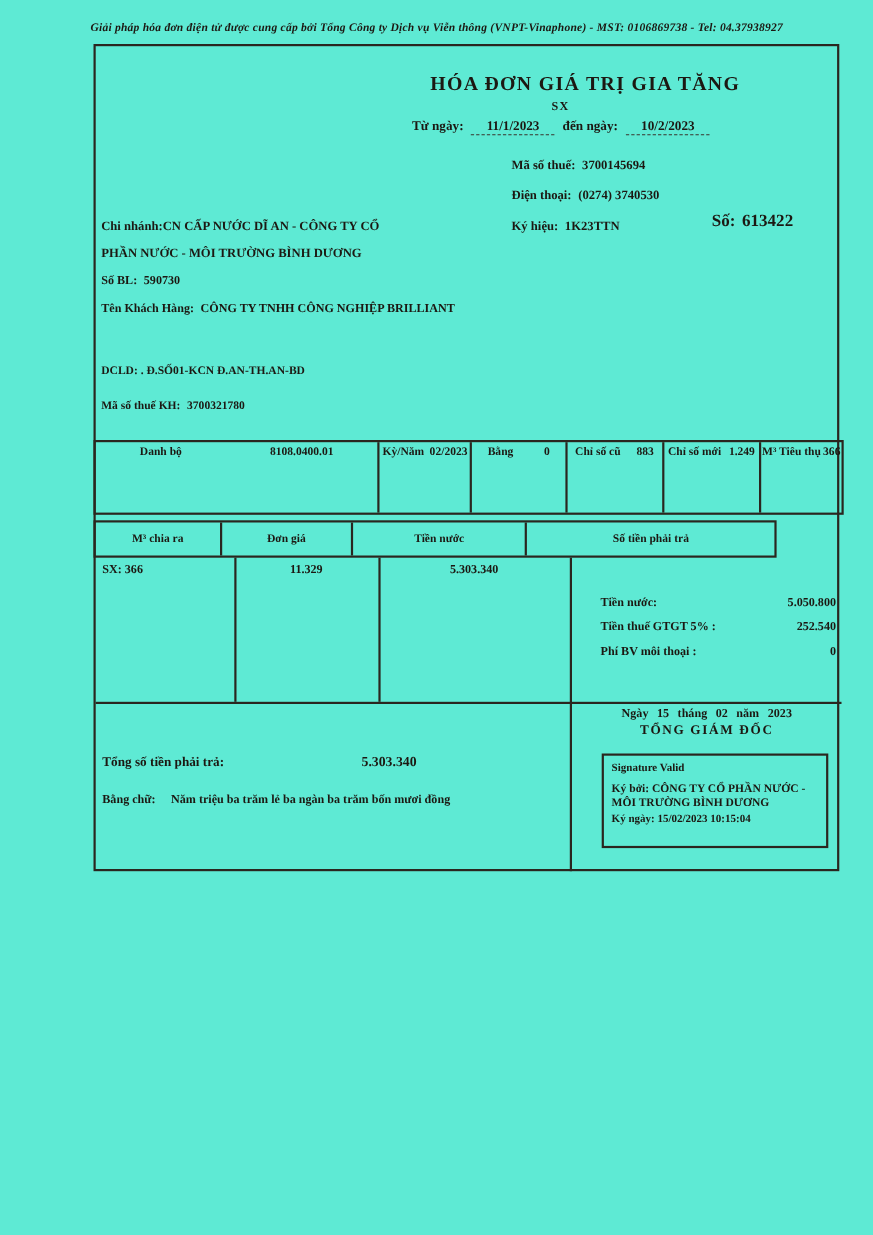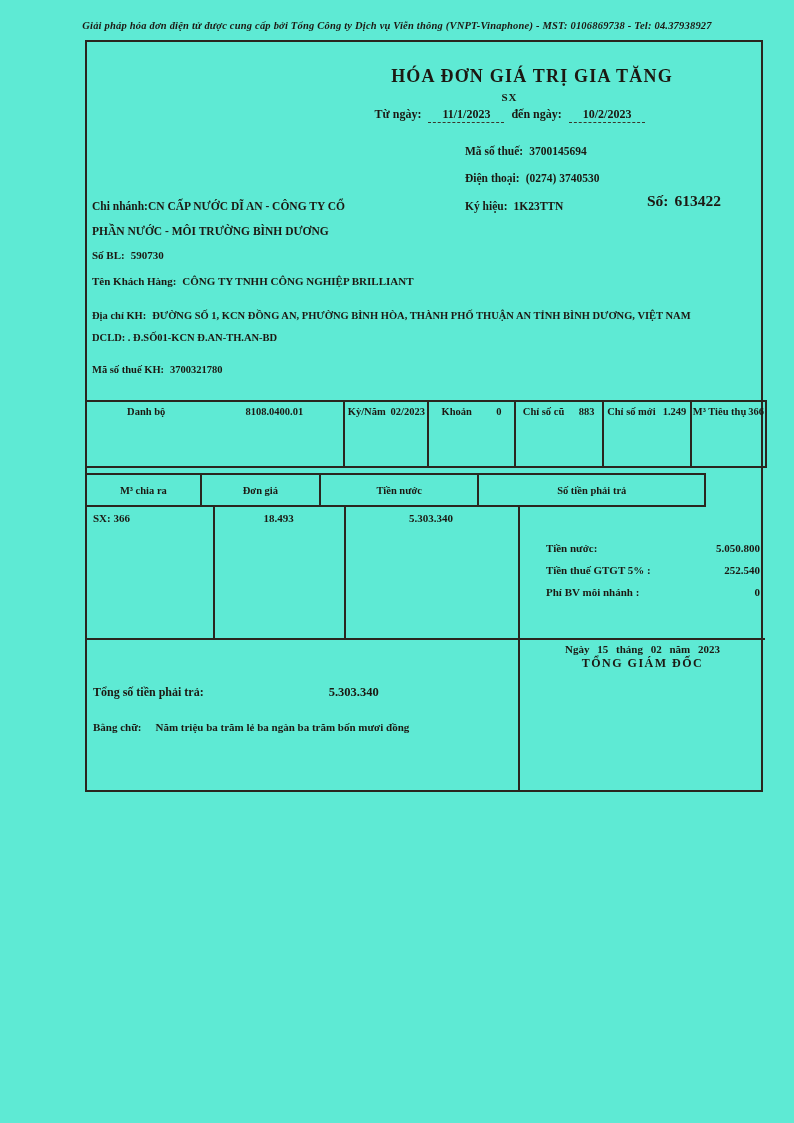--- a/index.html
+++ b/index.html
@@ -127,39 +127,36 @@
       <span>Chi nhánh:</span><span>CN CẤP NƯỚC DĨ AN - CÔNG TY CỔ</span>
     </div>
     <div class="abs branch-2">PHẦN NƯỚC - MÔI TRƯỜNG BÌNH DƯƠNG</div>
     <div class="abs so-bl">
       <span class="lbl">Số BL:</span><span>590730</span>
     </div>
 
     <div class="abs cust-name">
       <span class="lbl">Tên Khách Hàng:</span><span>CÔNG TY TNHH CÔNG NGHIỆP BRILLIANT</span>
     </div>
-    <div class="abs cust-addr">
-      <span class="lbl">Địa chỉ KH:</span><span>ĐƯỜNG SỐ 1, KCN ĐỒNG AN, PHƯỜNG BÌNH HÒA, THÀNH PHỐ THUẬN AN TỈNH BÌNH DƯƠNG, VIỆT NAM</span>
-    </div>
     <div class="abs cust-dcld">DCLD: . Đ.SỐ01-KCN Đ.AN-TH.AN-BD</div>
     <div class="abs cust-mst">
       <span class="lbl">Mã số thuế KH:</span><span>3700321780</span>
     </div>
 
     <div class="abs meter-table">
       <div class="meter-cell mc0">
         <div>Danh bộ</div>
         <div>8108.0400.01</div>
       </div>
       <div class="meter-cell mc1">
         <div>Kỳ/Năm</div>
         <div>02/2023</div>
       </div>
       <div class="meter-cell mc2">
-        <div>Khoản</div>
+        <div>Bằng</div>
         <div>0</div>
       </div>
       <div class="meter-cell mc3">
         <div>Chỉ số cũ</div>
         <div>883</div>
       </div>
       <div class="meter-cell mc4">
         <div>Chỉ số mới</div>
         <div>1.249</div>
       </div>
@@ -175,38 +172,43 @@
       <div class="usage-cell uc2">Tiền nước</div>
       <div class="usage-cell uc3">Số tiền phải trả</div>
     </div>
 
     <div class="abs vline v1"></div>
     <div class="abs vline v2"></div>
     <div class="abs vline v3"></div>
     <div class="abs hline"></div>
 
     <div class="abs usage-sx">SX: 366</div>
-    <div class="abs usage-price">18.493</div>
+    <div class="abs usage-price">11.329</div>
     <div class="abs usage-water">5.303.340</div>
 
     <div class="abs tot-row t1">
       <span>Tiền nước:</span>
       <span>5.050.800</span>
     </div>
     <div class="abs tot-row t2">
       <span>Tiền thuế GTGT 5% :</span>
       <span>252.540</span>
     </div>
     <div class="abs tot-row t3">
-      <span>Phí BV môi nhánh :</span>
+      <span>Phí BV môi thoại :</span>
       <span>0</span>
     </div>
 
     <div class="abs sign-date">Ngày 15 tháng 02 năm 2023</div>
     <div class="abs sign-title">TỔNG GIÁM ĐỐC</div>
+    <div class="abs sign-box">
+      <div class="sign-valid">Signature Valid</div>
+      <div>Ký bởi: CÔNG TY CỔ PHẦN NƯỚC - MÔI TRƯỜNG BÌNH DƯƠNG</div>
+      <div class="sign-date2">Ký ngày: 15/02/2023 10:15:04</div>
+    </div>
 
     <div class="abs grand-row">
       <span>Tổng số tiền phải trả:</span>
       <span class="gv">5.303.340</span>
     </div>
     <div class="abs in-words">
       <span class="lbl">Bằng chữ:</span><span>Năm triệu ba trăm lẻ ba ngàn ba trăm bốn mươi đồng</span>
     </div>
 
   </div>

